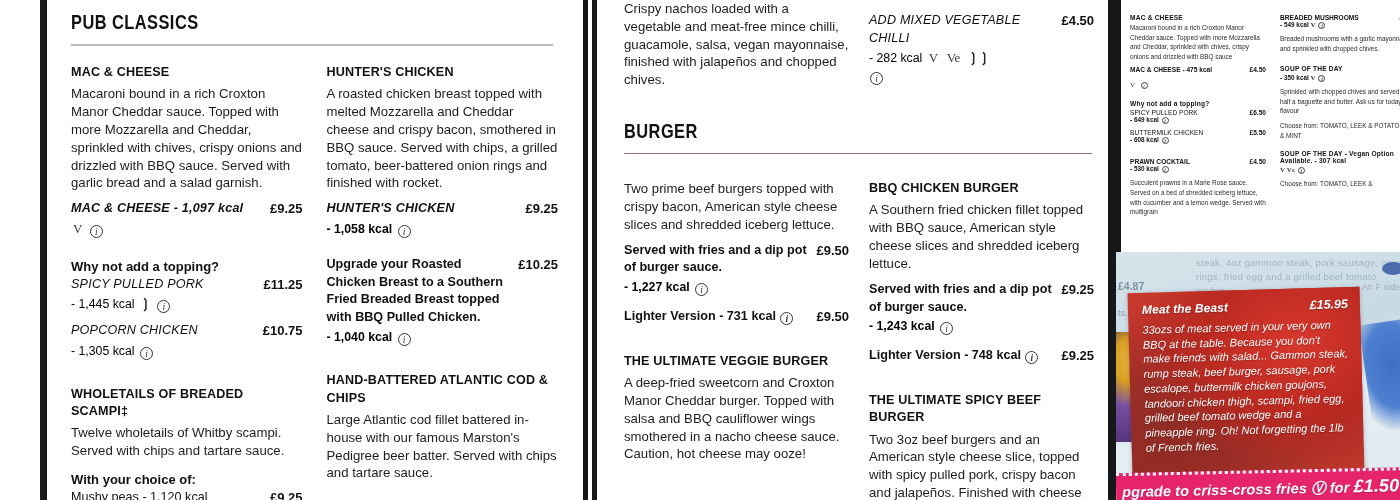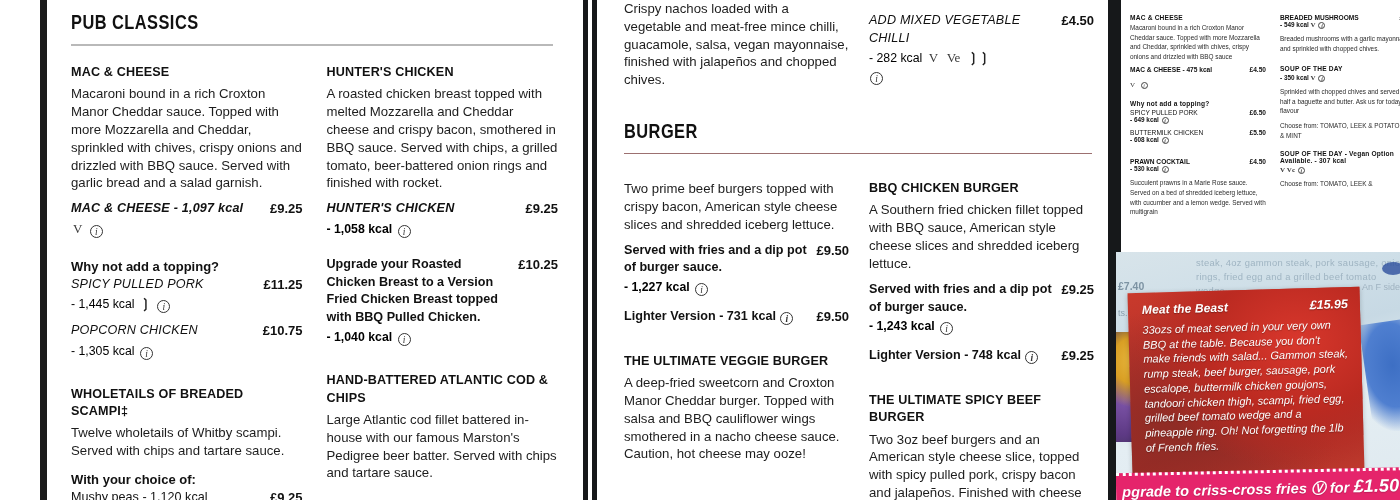--- a/index.html
+++ b/index.html
@@ -281,21 +281,21 @@
           <div>
             <span class="kcal">-  1,058 kcal</span>
             <span class="ico">i</span>
           </div>
         </div>
 
         <div class="gap-md"></div>
 
         <div class="item">
           <div class="price-row">
-            <span class="lhs bold-lhs">Upgrade your Roasted Chicken Breast to a Version Fried Chicken Breast topped with BBQ Pulled Chicken.</span>
+            <span class="lhs bold-lhs">Upgrade your Roasted Chicken Breast to a Southern Fried Breaded Breast topped with BBQ Pulled Chicken.</span>
             <span class="price">£10.25</span>
           </div>
           <div>
             <span class="kcal">-  1,040 kcal</span>
             <span class="ico">i</span>
           </div>
         </div>
 
         <div class="gap-lg"></div>
 
@@ -482,21 +482,21 @@
             <span class="tveg">Vc</span>
             <span class="tico">i</span>
           </div>
           <div class="t-desc">Choose from: TOMATO, LEEK &amp;</div>
         </div>
       </div>
     </div>
 
     <div class="promo">
       <div class="promo-menu-text">steak, 4oz gammon steak, pork sausage, onion rings, fried egg and a grilled beef tomato wedge</div>
-      <div class="promo-left-price">£7.40</div>
+      <div class="promo-left-price">£4.87</div>
       <div class="promo-left-ts">ts.</div>
       <div class="promo-right-logo"></div>
       <div class="promo-right-logo2"></div>
       <div class="promo-right-text">An F
 side</div>
       <div class="promo-blue-splash"></div>
       <div class="promo-food"></div>
 
       <div class="promo-card">
         <div class="promo-card-head">

